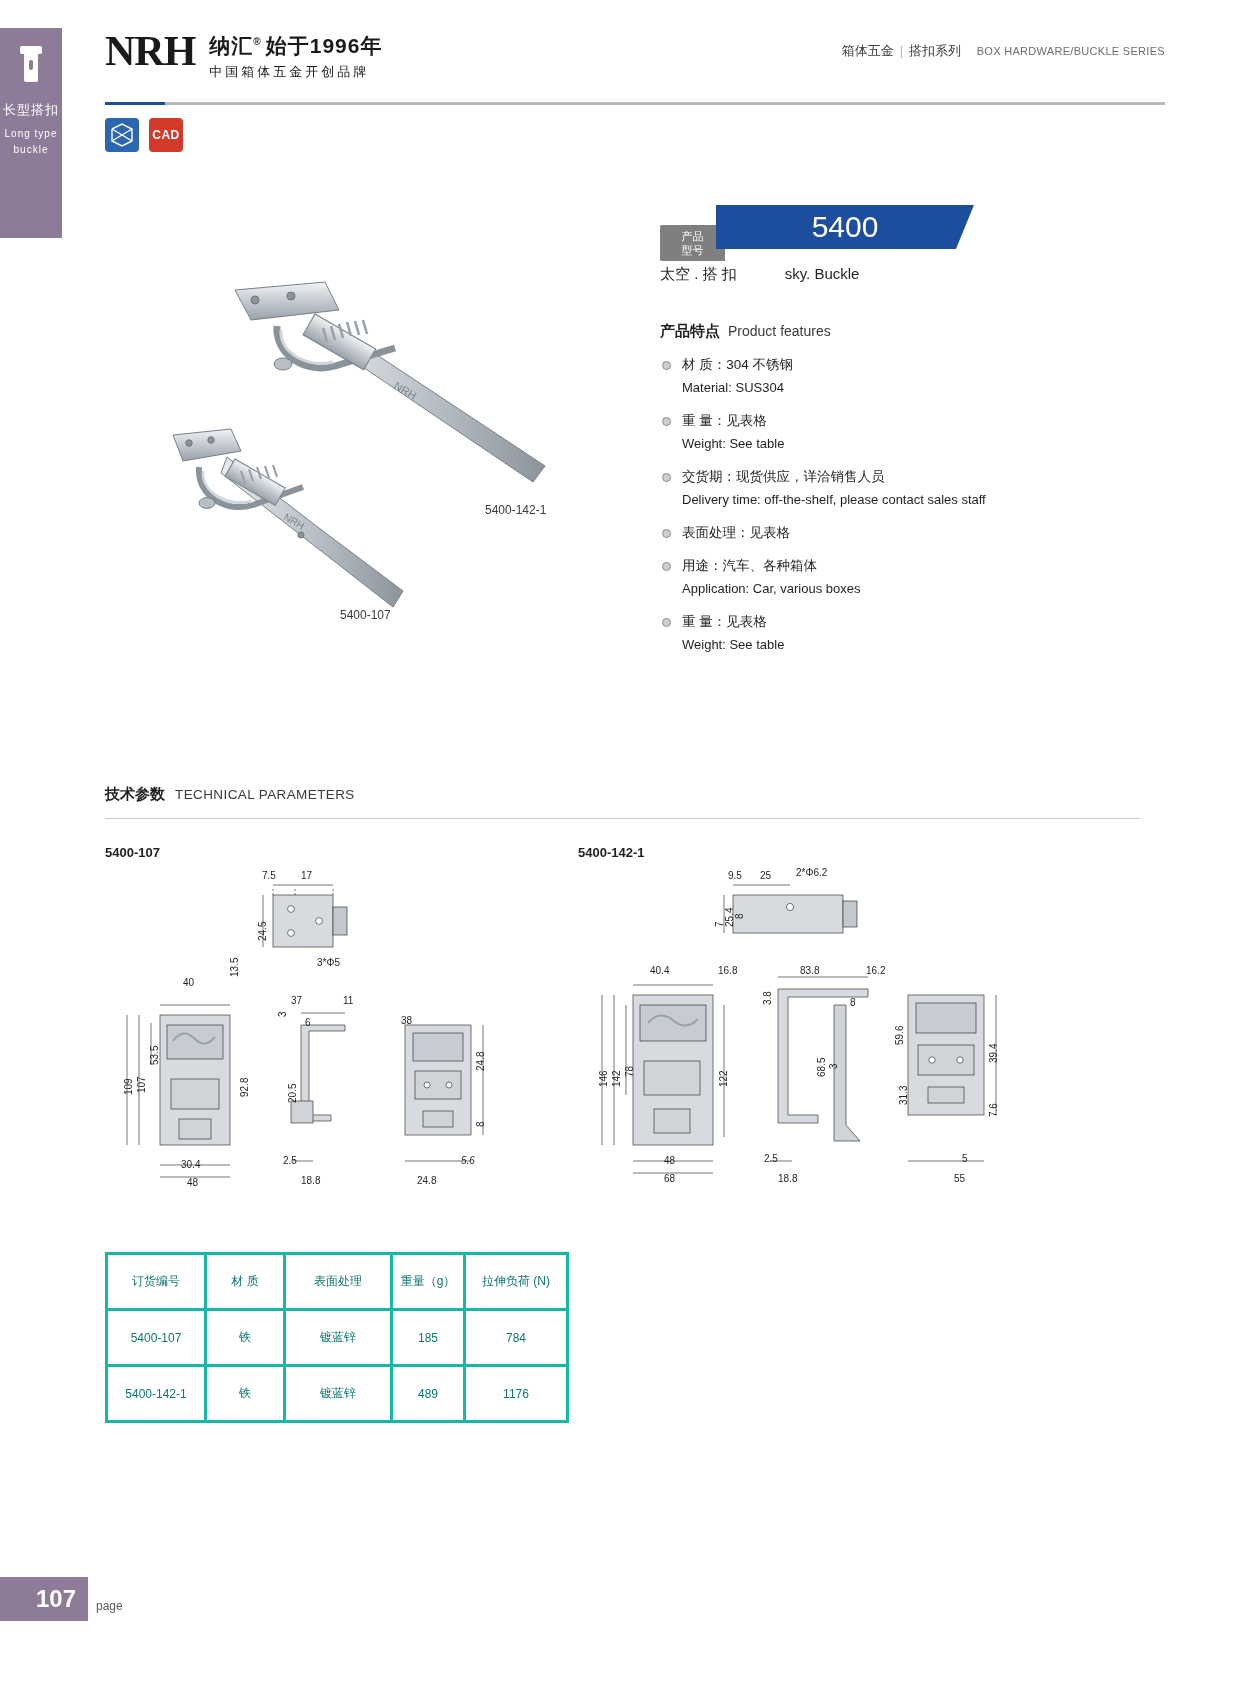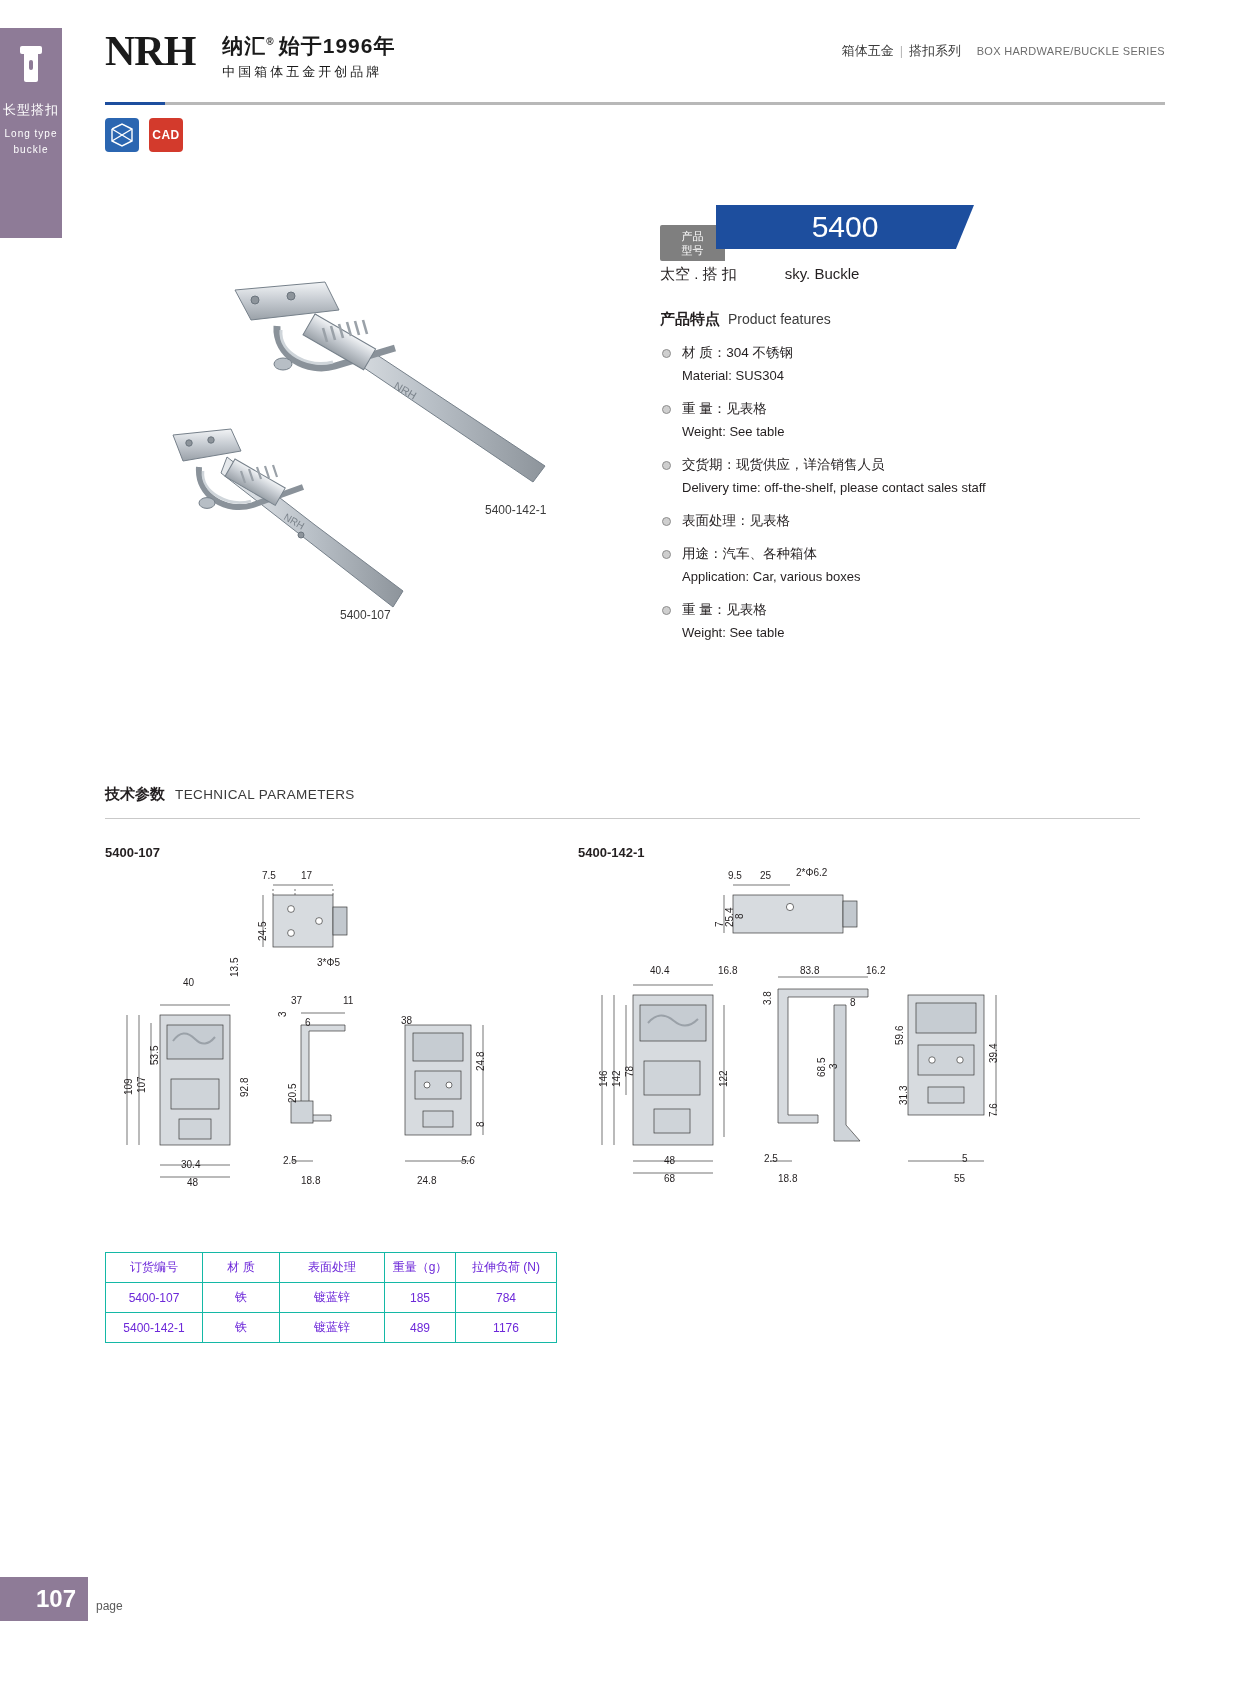--- a/index.html
+++ b/index.html
@@ -35,21 +35,21 @@
   .side-tab .vtext .en{font-size:10px;}
 
   
   .header{position:absolute;left:105px;top:30px;width:1060px;height:72px;}
   .logo-wrap{position:absolute;left:0;top:0;display:flex;align-items:flex-start;}
   .logo-nrh{
     font-family:"Liberation Serif", serif;
     font-weight:bold;font-size:42px;letter-spacing:-1px;color:#1a1a1a;
     line-height:42px;
   }
-  .logo-right{margin-left:27px;}
+  .logo-right{margin-left:14px;}
   .logo-cn{font-size:21px;font-weight:bold;color:#1a1a1a;letter-spacing:1px;line-height:24px;}
   .logo-cn .reg{font-size:10px;vertical-align:super;}
   .logo-sub{font-size:13px;color:#1a1a1a;letter-spacing:3px;margin-top:5px;}
   .hdr-right{
     position:absolute;right:0;top:12px;text-align:right;font-size:13px;color:#3b3b3b;
   }
   .hdr-right .cn{display:inline-block;}
   .hdr-right .bar{display:inline-block;margin:0 6px;color:#b9b9b9;}
   .hdr-right .en{font-size:11px;color:#6d6d6d;letter-spacing:.3px;}
   .hdr-rule{
@@ -86,21 +86,21 @@
     text-align:right;
   }
   .model-box{
     position:absolute;left:56px;top:0;width:258px;height:44px;background:#1d4e9e;
     color:#fff;font-size:30px;font-weight:500;
     display:flex;align-items:center;justify-content:center;
     clip-path:polygon(0 0,100% 0,93% 100%,0 100%);
   }
   .model-name{margin-top:16px;font-size:15px;color:#231f20;}
   .model-name .en{margin-left:48px;}
-  .feat-title{margin-top:26px;font-size:15px;}
+  .feat-title{margin-top:38px;font-size:15px;}
   .feat-title .en{color:#3b3b3b;margin-left:8px;font-size:14px;}
   .feat-list{margin-top:14px;}
   .feat{position:relative;padding-left:22px;margin-bottom:13px;}
   .feat .dot{
     position:absolute;left:2px;top:6px;width:7px;height:7px;border-radius:50%;
     border:1px solid #8d8d8d;background:#cfcfcf;
   }
   .feat .cn{font-size:13.5px;color:#231f20;line-height:20px;}
   .feat .en{font-size:13px;color:#231f20;line-height:20px;margin-top:3px;}
 
@@ -115,21 +115,21 @@
 
   .draw{position:absolute;}
   .dim{position:absolute;font-size:10px;color:#231f20;white-space:nowrap;}
   .dim.v{transform:rotate(-90deg);transform-origin:left top;}
 
   
   .spec-table{
     position:absolute;left:105px;top:1252px;border-collapse:collapse;font-size:12px;
   }
   .spec-table th,.spec-table td{
-    border:1px solid #14b8a6;text-align:center;padding:6px 4px;font-weight:normal;color:#6d28d9;
+    border:3px solid #14b8a6;text-align:center;padding:18px 4px;font-weight:normal;color:#0f766e;
   }
   .spec-table th{background:#fff;font-size:12px;}
   .spec-table .c0{width:88px;}
   .spec-table .c1{width:68px;}
   .spec-table .c2{width:96px;}
   .spec-table .c3{width:62px;}
   .spec-table .c4{width:92px;}
 
   
   .footer-tab{

